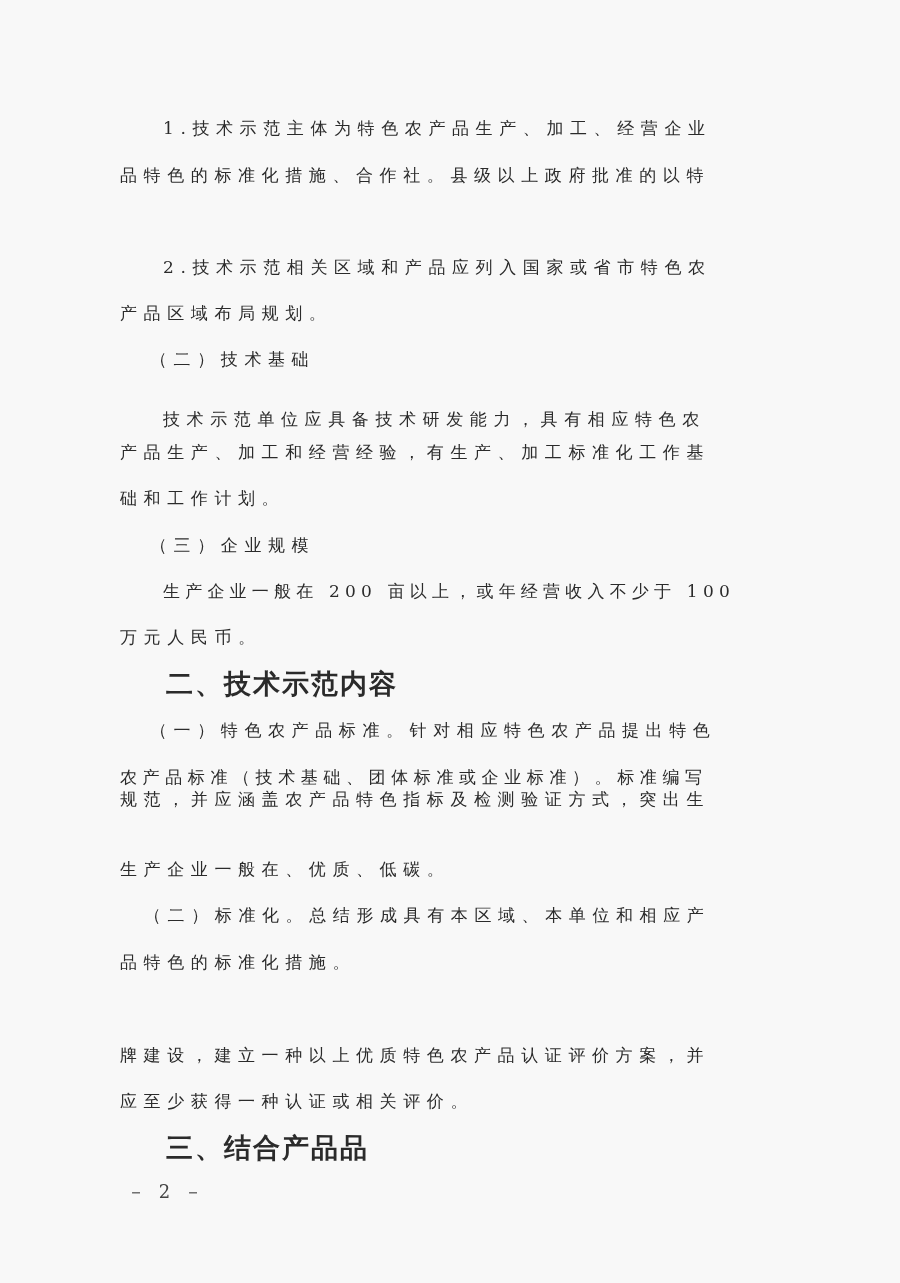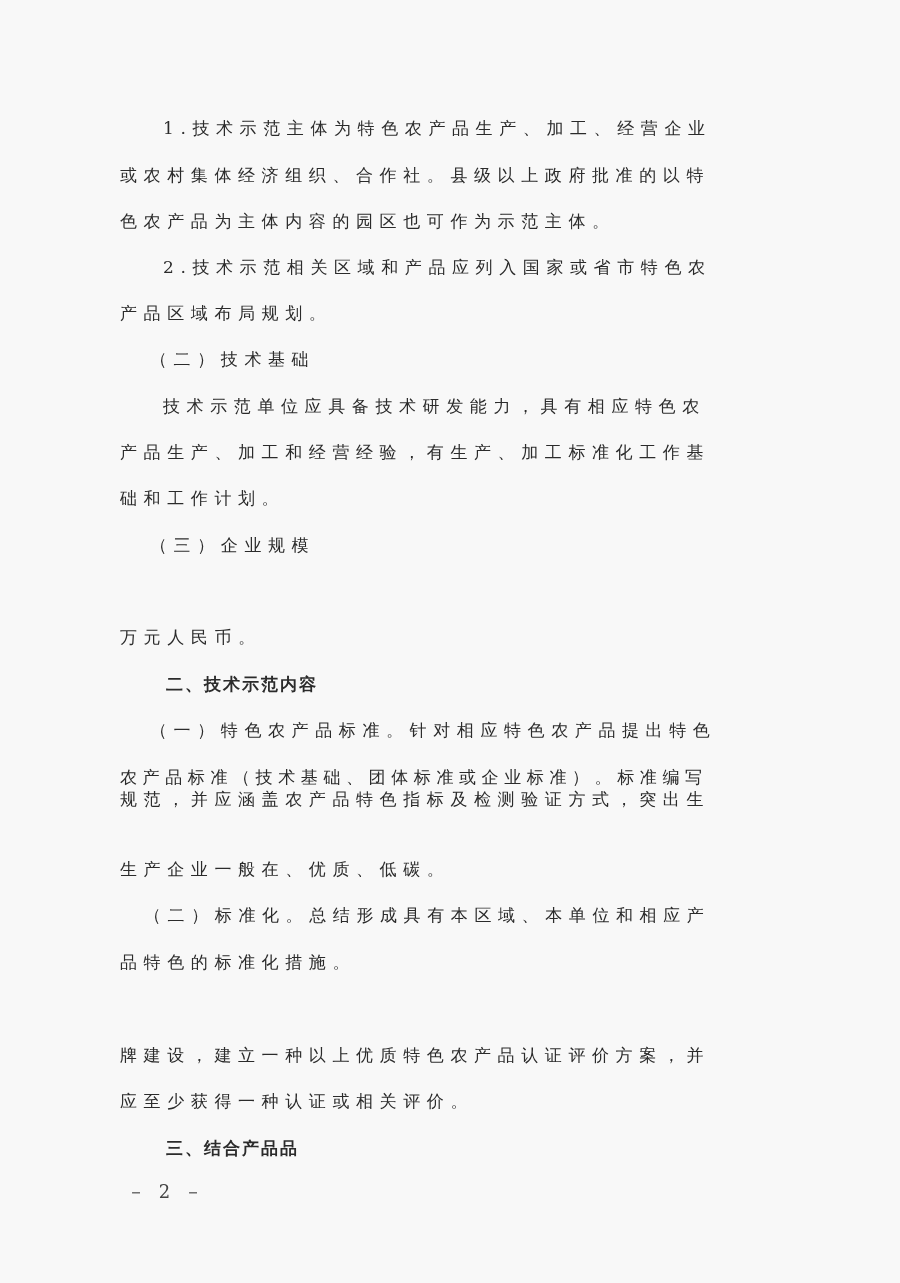--- a/index.html
+++ b/index.html
@@ -22,44 +22,44 @@
       letter-spacing: 6.6px;
       white-space: nowrap;
       line-height: 30px;
     }
     .indent { left: 163px; }
     .heading {
       font-family: "DejaVu Sans", "Liberation Sans", sans-serif;
       font-weight: bold;
       letter-spacing: 2px;
       left: 166px;
-      font-size: 17px;
+      font-size: 27px;
     }
     .page-number {
       position: absolute;
       left: 127px; top: 1180px;
       font-size: 18px;
       letter-spacing: 4px;
       color: #444;
     }
   </style>
 </head>
 <body>
 
 <div class="page">
   <div class="line indent" style="top:113px">1.技术示范主体为特色农产品生产、加工、经营企业</div>
-  <div class="line" style="top:160px">或农村集体经济组织、合作社。县级以上政府批准的以特</div>
-  <div class="line" style="top:206px">色农产品为主体内容的园区也可作为示范主体。</div>
+  <div class="line" style="top:160px">品特色的标准化措施、合作社。县级以上政府批准的以特</div>
   <div class="line indent" style="top:252px">2.技术示范相关区域和产品应列入国家或省市特色农</div>
   <div class="line" style="top:298px">产品区域布局规划。</div>
   <div class="line" style="top:344px; left:150px">（二）技术基础</div>
-  <div class="line indent" style="top:391px">技术示范单位应具备技术研发能力，具有相应特色农</div>
+  <div class="line indent" style="top:404px">技术示范单位应具备技术研发能力，具有相应特色农</div>
   <div class="line" style="top:437px">产品生产、加工和经营经验，有生产、加工标准化工作基</div>
   <div class="line" style="top:483px">础和工作计划。</div>
   <div class="line" style="top:530px; left:150px">（三）企业规模</div>
+  <div class="line indent" style="top:576px; letter-spacing:5.2px">生产企业一般在 200 亩以上，或年经营收入不少于 100</div>
   <div class="line" style="top:622px">万元人民币。</div>
   <div class="line heading" style="top:669px">二、技术示范内容</div>
   <div class="line" style="top:715px; left:150px">（一）特色农产品标准。针对相应特色农产品提出特色</div>
   <div class="line" style="top:762px; letter-spacing:5.6px">农产品标准（技术基础、团体标准或企业标准）。标准编写</div>
   <div class="line" style="top:784px">规范，并应涵盖农产品特色指标及检测验证方式，突出生</div>
   <div class="line" style="top:854px">生产企业一般在、优质、低碳。</div>
   <div class="line" style="top:900px; left:144px">（二）标准化。总结形成具有本区域、本单位和相应产</div>
   <div class="line" style="top:947px">品特色的标准化措施。</div>
   <div class="line" style="top:1040px">牌建设，建立一种以上优质特色农产品认证评价方案，并</div>
   <div class="line" style="top:1086px">应至少获得一种认证或相关评价。</div>

